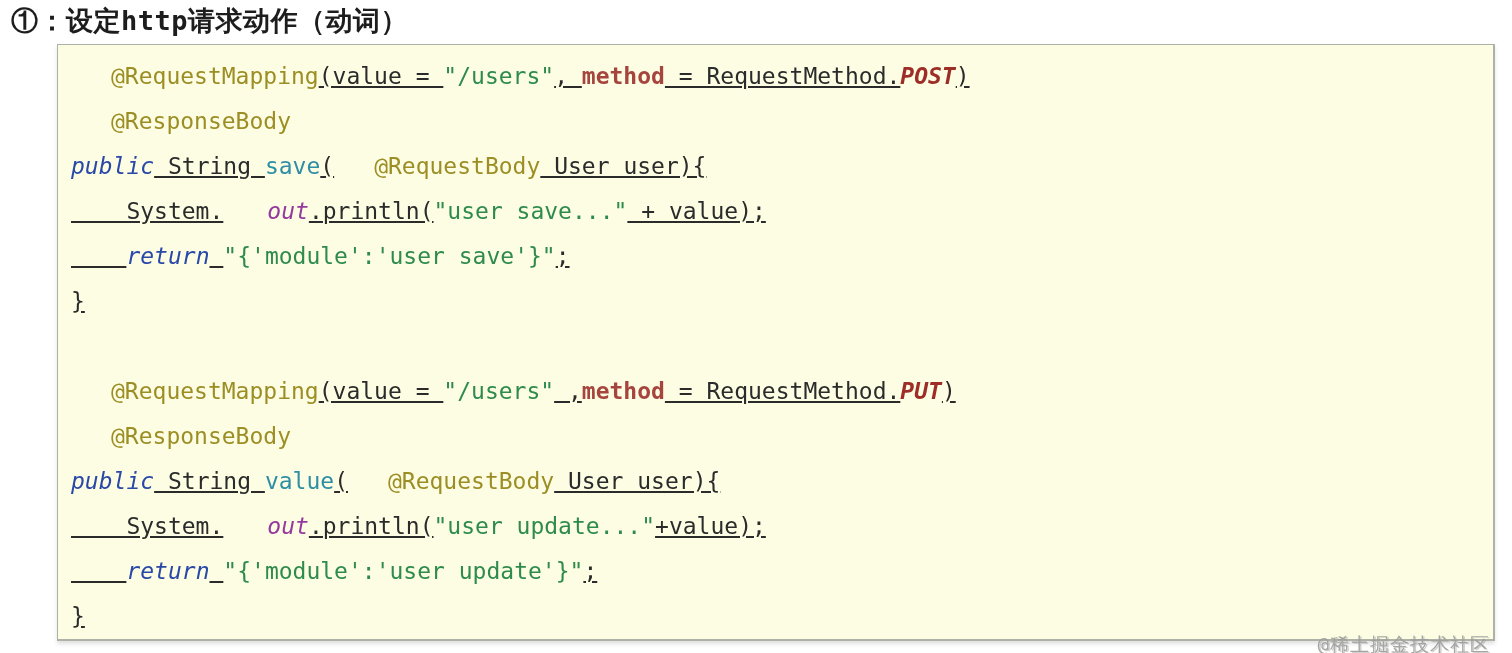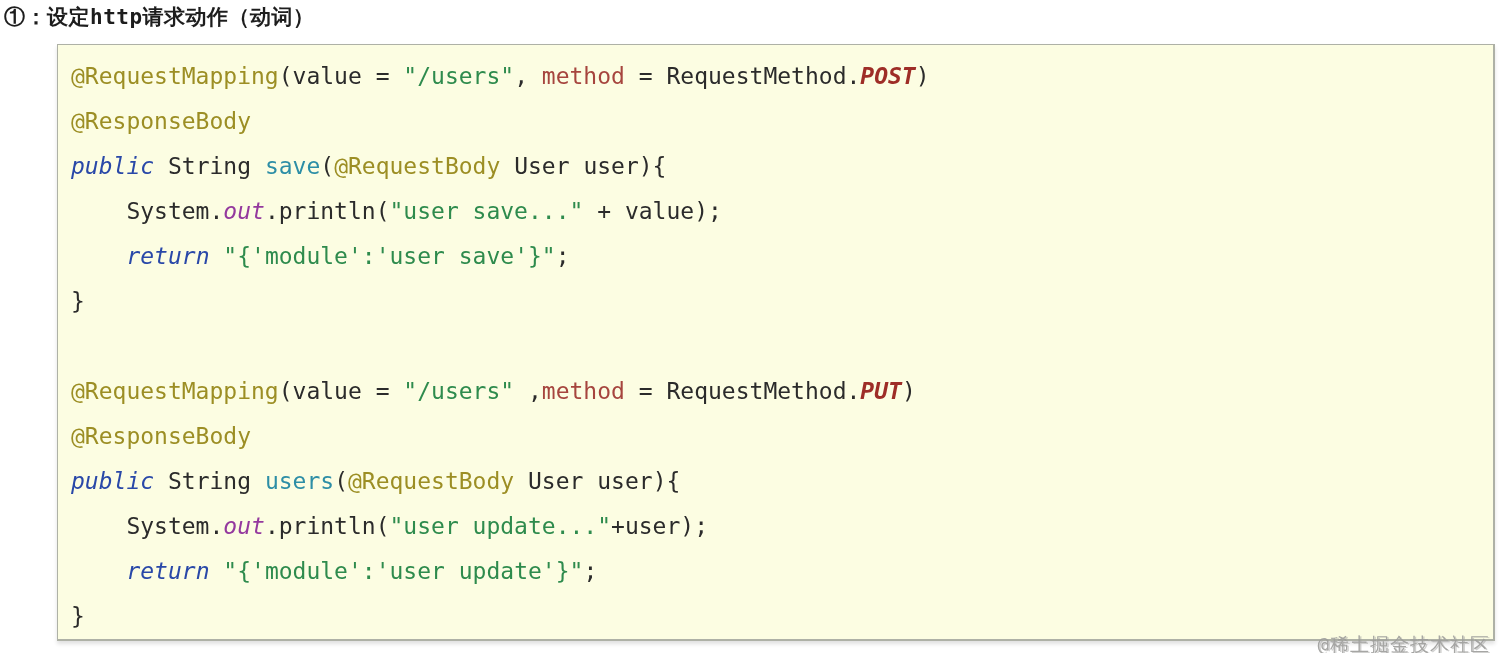--- a/index.html
+++ b/index.html
@@ -8,22 +8,22 @@
     position: relative;
     width: 1512px;
     height: 653px;
     background: #ffffff;
     overflow: hidden;
     font-family: "DejaVu Sans Mono", "Liberation Mono", monospace;
   }
   .page-title {
     position: absolute;
     top: 3px;
-    left: 4px;
-    font-size: 21px;
+    left: 11px;
+    font-size: 27px;
     font-weight: 600;
     color: var(--title, #1d1d1d);
     letter-spacing: 0.5px;
     white-space: pre;
   }
   .code-block {
     position: absolute;
     top: 44px;
     left: 57px;
     width: 1438px;
@@ -36,28 +36,28 @@
     padding: 9px 0 0 13px;
     overflow: hidden;
   }
   .code-line {
     height: 45px;
     line-height: 45px;
     font-size: 23px;
     white-space: pre;
     color: var(--plain, #2b2b2b);
   }
-  .tok-plain  { color: var(--plain, #2b2b2b); }
-  .tok-ann    { color: var(--annotation, #9c8e24); }
+  .tok-plain  { color: var(--plain, #2b2b2b); text-decoration: underline; }
+  .tok-ann    { color: var(--annotation, #9c8e24); margin-left: 40px; }
   .tok-str    { color: var(--string, #2e8b4d); }
   .tok-kwblue { color: var(--keyword_blue, #2948a8); font-style: italic; }
-  .tok-kwred  { color: var(--keyword_red, #a6453e); font-weight: normal; }
+  .tok-kwred  { color: var(--keyword_red, #a6453e); font-weight: bold; }
   .tok-enum   { color: var(--enum_red, #9e2d27); font-weight: bold; font-style: italic; }
   .tok-method { color: var(--method_teal, #2d8ea6); }
-  .tok-field  { color: var(--field_purple, #94399e); font-style: italic; }
+  .tok-field  { color: var(--field_purple, #94399e); font-style: italic; margin-left: 44px; }
   .watermark {
     position: absolute;
     top: 632px;
     right: 22px;
     font-size: 19px;
     color: var(--watermark, #9d9d9b);
     opacity: 0.9;
     letter-spacing: 1px;
     text-shadow: 1.5px 0.5px 0 rgba(160,160,158,0.55);
     white-space: pre;
@@ -72,20 +72,20 @@
   <div class="code-block">
       <div class="code-line"><span class="tok-ann">@RequestMapping</span><span class="tok-plain">(value = </span><span class="tok-str">"/users"</span><span class="tok-plain">, </span><span class="tok-kwred">method</span><span class="tok-plain"> = RequestMethod.</span><span class="tok-enum">POST</span><span class="tok-plain">)</span></div>
       <div class="code-line"><span class="tok-ann">@ResponseBody</span></div>
       <div class="code-line"><span class="tok-kwblue">public</span><span class="tok-plain"> String </span><span class="tok-method">save</span><span class="tok-plain">(</span><span class="tok-ann">@RequestBody</span><span class="tok-plain"> User user){</span></div>
       <div class="code-line"><span class="tok-plain">    System.</span><span class="tok-field">out</span><span class="tok-plain">.println(</span><span class="tok-str">"user save..."</span><span class="tok-plain"> + value);</span></div>
       <div class="code-line"><span class="tok-plain">    </span><span class="tok-kwblue">return</span><span class="tok-plain"> </span><span class="tok-str">"{'module':'user save'}"</span><span class="tok-plain">;</span></div>
       <div class="code-line"><span class="tok-plain">}</span></div>
       <div class="code-line">&nbsp;</div>
       <div class="code-line"><span class="tok-ann">@RequestMapping</span><span class="tok-plain">(value = </span><span class="tok-str">"/users"</span><span class="tok-plain"> ,</span><span class="tok-kwred">method</span><span class="tok-plain"> = RequestMethod.</span><span class="tok-enum">PUT</span><span class="tok-plain">)</span></div>
       <div class="code-line"><span class="tok-ann">@ResponseBody</span></div>
-      <div class="code-line"><span class="tok-kwblue">public</span><span class="tok-plain"> String </span><span class="tok-method">users</span><span class="tok-plain">(</span><span class="tok-ann">@RequestBody</span><span class="tok-plain"> User user){</span></div>
-      <div class="code-line"><span class="tok-plain">    System.</span><span class="tok-field">out</span><span class="tok-plain">.println(</span><span class="tok-str">"user update..."</span><span class="tok-plain">+user);</span></div>
+      <div class="code-line"><span class="tok-kwblue">public</span><span class="tok-plain"> String </span><span class="tok-method">value</span><span class="tok-plain">(</span><span class="tok-ann">@RequestBody</span><span class="tok-plain"> User user){</span></div>
+      <div class="code-line"><span class="tok-plain">    System.</span><span class="tok-field">out</span><span class="tok-plain">.println(</span><span class="tok-str">"user update..."</span><span class="tok-plain">+value);</span></div>
       <div class="code-line"><span class="tok-plain">    </span><span class="tok-kwblue">return</span><span class="tok-plain"> </span><span class="tok-str">"{'module':'user update'}"</span><span class="tok-plain">;</span></div>
       <div class="code-line"><span class="tok-plain">}</span></div>
     </div>
 
   <div class="watermark">@稀土掘金技术社区</div>
 </div>
 
 </body></html>

